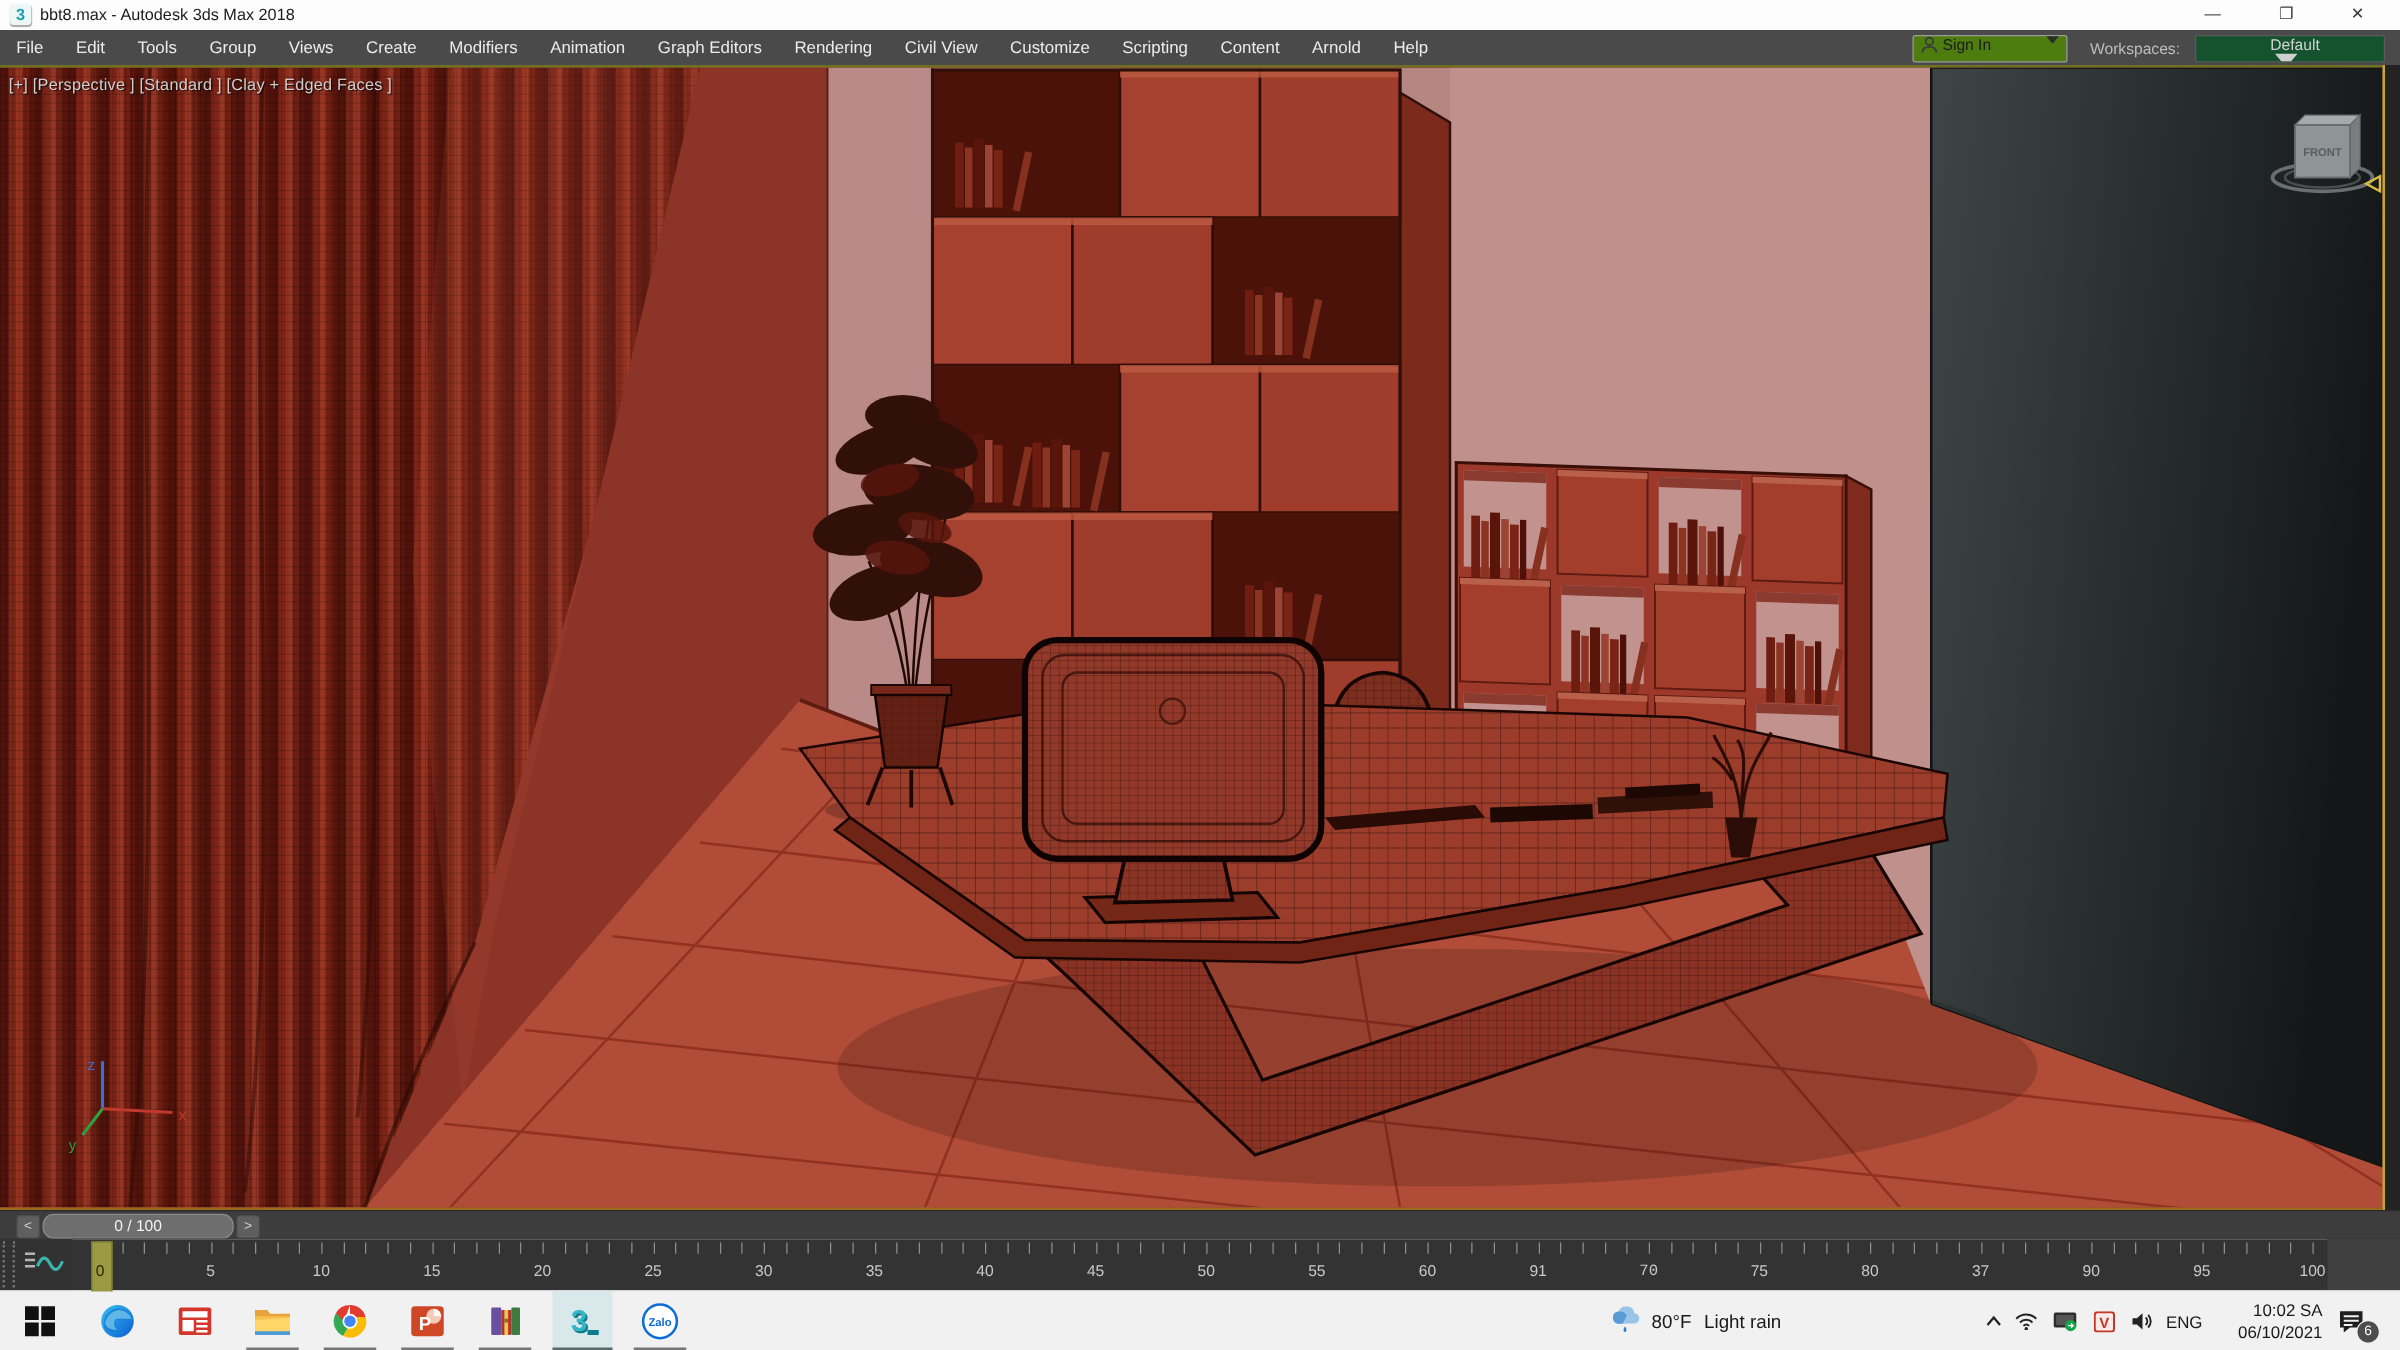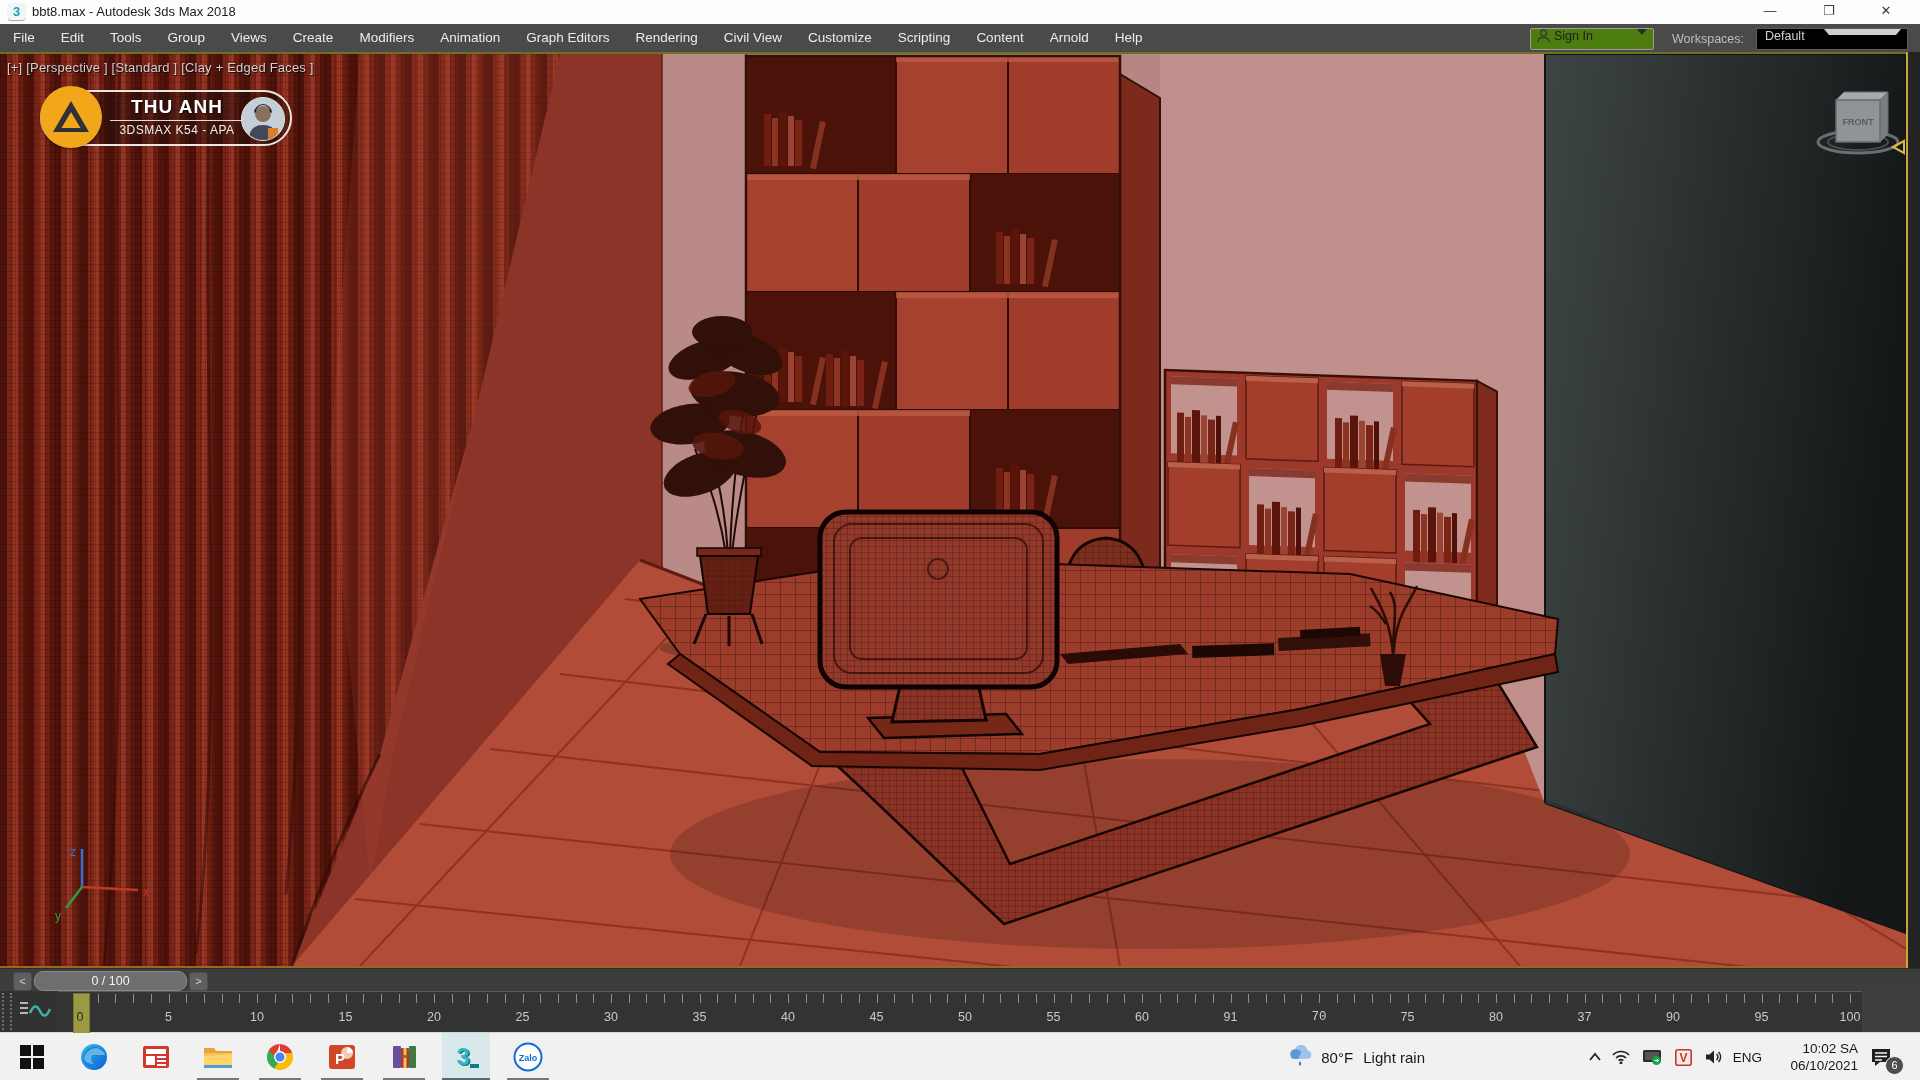--- a/index.html
+++ b/index.html
@@ -22,22 +22,22 @@
     border-bottom:1px solid #2a2a2a;}
   #menu{display:flex;align-items:center;height:28px;padding-left:0;}
   .menu-item{color:#ececec;font-size:13.5px;padding:0 13px;line-height:28px;white-space:nowrap;}
   #signin-btn{position:absolute;left:1530px;top:4px;width:122px;height:20px;background:#4d7c0f;
     border:1px solid #9c9c9c;border-radius:2px;display:flex;align-items:flex-start;}
   #signin-btn .person{margin:0 4px 0 6px;}
   #signin-label{font-size:12.5px;color:#1d1d1d;flex:1;}
   .caret{width:0;height:0;border-left:5px solid transparent;border-right:5px solid transparent;
     border-top:6px solid #2b2b2b;margin-right:6px;}
   #workspaces-label{position:absolute;left:1672px;top:8px;font-size:12.5px;color:#bdbdbd;}
-  #workspace-select{position:absolute;left:1756px;top:4px;width:150px;height:20px;background:#000000;
-    border:1px solid #5a5a5a;display:flex;}
+  #workspace-select{position:absolute;left:1756px;top:4px;width:150px;height:20px;background:#14532d;
+    border:1px solid #5a5a5a;display:flex;align-items:center;flex-direction:column;}
   #workspace-select span{flex:1;font-size:12.5px;color:#d2d2d2;padding-left:8px;}
   #workspace-select .caret{border-top-color:#cfcfcf;}
 
   
   #viewport{position:absolute;left:0;top:52px;width:1920px;height:916px;background:#8c3428;}
   #vp-top-border{position:absolute;left:0;top:0;width:1906px;height:2px;background:#6f7022;}
   #vp-right-border{position:absolute;left:1906px;top:0;width:2px;height:916px;background:#c9a43a;}
   #vp-right-strip{position:absolute;left:1908px;top:0;width:12px;height:916px;background:#232323;}
   #vp-bottom-border{position:absolute;left:0;top:914px;width:1906px;height:2px;background:#9a671b;}
   #scene{position:absolute;left:0;top:2px;width:1906px;height:912px;}
@@ -397,41 +397,20 @@
         <line x1="82" y1="833" x2="138" y2="836" stroke="#c0392b"></line>
         <line x1="82" y1="833" x2="66" y2="854" stroke="#2e9e3e"></line>
         <text x="70" y="802" fill="#3a6fd8" stroke="none">z</text>
         <text x="143" y="842" fill="#c0392b" stroke="none">x</text>
         <text x="55" y="866" fill="#2e9e3e" stroke="none">y</text>
       </g>
     </svg>
 
     <div id="vp-label">[+] [Perspective ] [Standard ] [Clay + Edged Faces ]</div>
 
-    <div id="badge">
-      <div id="badge-logo">
-        <svg width="40" height="36" viewBox="0 0 40 36">
-          <path d="M20,2 L38,33 L2,33 Z M20,13 L29.5,29 L10.5,29 Z" fill="#2f3136" fill-rule="evenodd"></path>
-        </svg>
-      </div>
-      <div id="badge-text">
-        <div id="badge-title">THU ANH</div>
-        <div id="badge-divider"></div>
-        <div id="badge-sub">3DSMAX K54 - APA</div>
-      </div>
-      <div id="badge-avatar">
-        <svg width="42" height="42" viewBox="0 0 42 42">
-          <rect width="42" height="42" fill="#c3ced6"></rect>
-          <circle cx="21" cy="16" r="8" fill="#8a6f5c"></circle>
-          <path d="M21,6 a9,9 0 0 1 9,9 l-2,-1 a7,7 0 0 0 -14,0 l-2,1 a9,9 0 0 1 9,-9 Z" fill="#262626"></path>
-          <path d="M7,42 Q7,27 21,27 Q35,27 35,42 Z" fill="#41485a"></path>
-          <rect x="26" y="30" width="10" height="12" fill="#d77f2f"></rect>
-        </svg>
-      </div>
-    </div>
 
     <div id="vp-top-border"></div>
     <div id="vp-right-border"></div>
     <div id="vp-right-strip"></div>
     <div id="vp-bottom-border"></div>
   </div>
 
   <div id="timeslider">
     <div class="ts-btn" id="ts-prev">&lt;</div>
     <div id="ts-pill">0 / 100</div>

